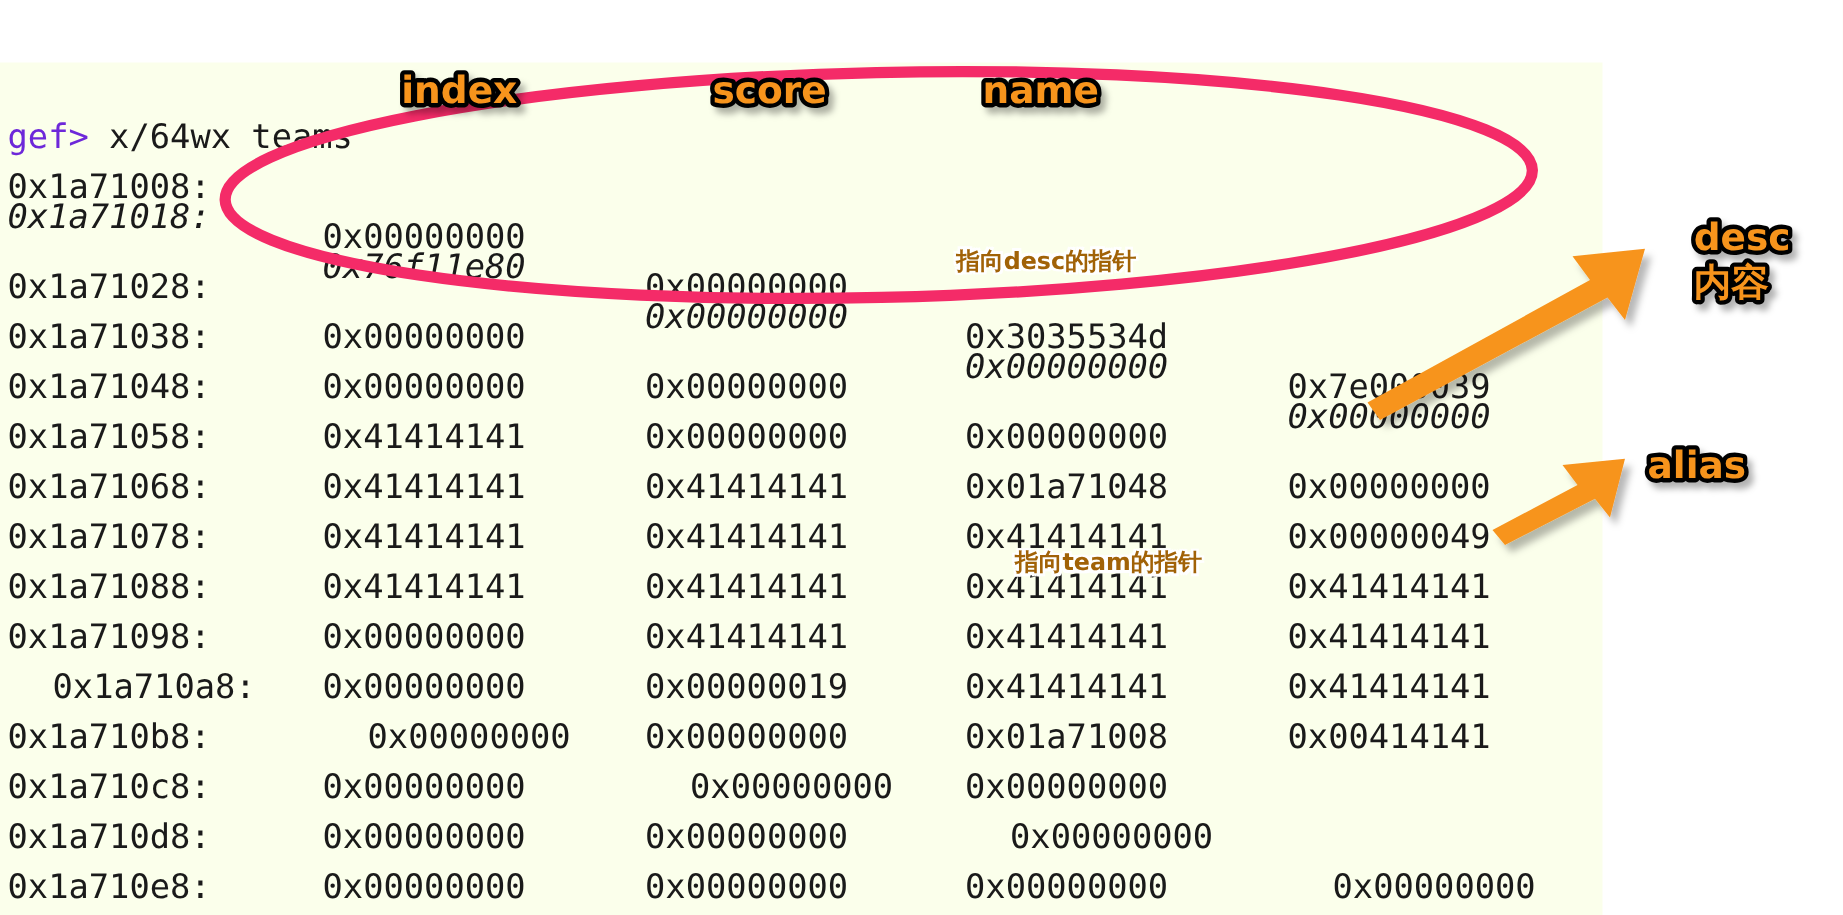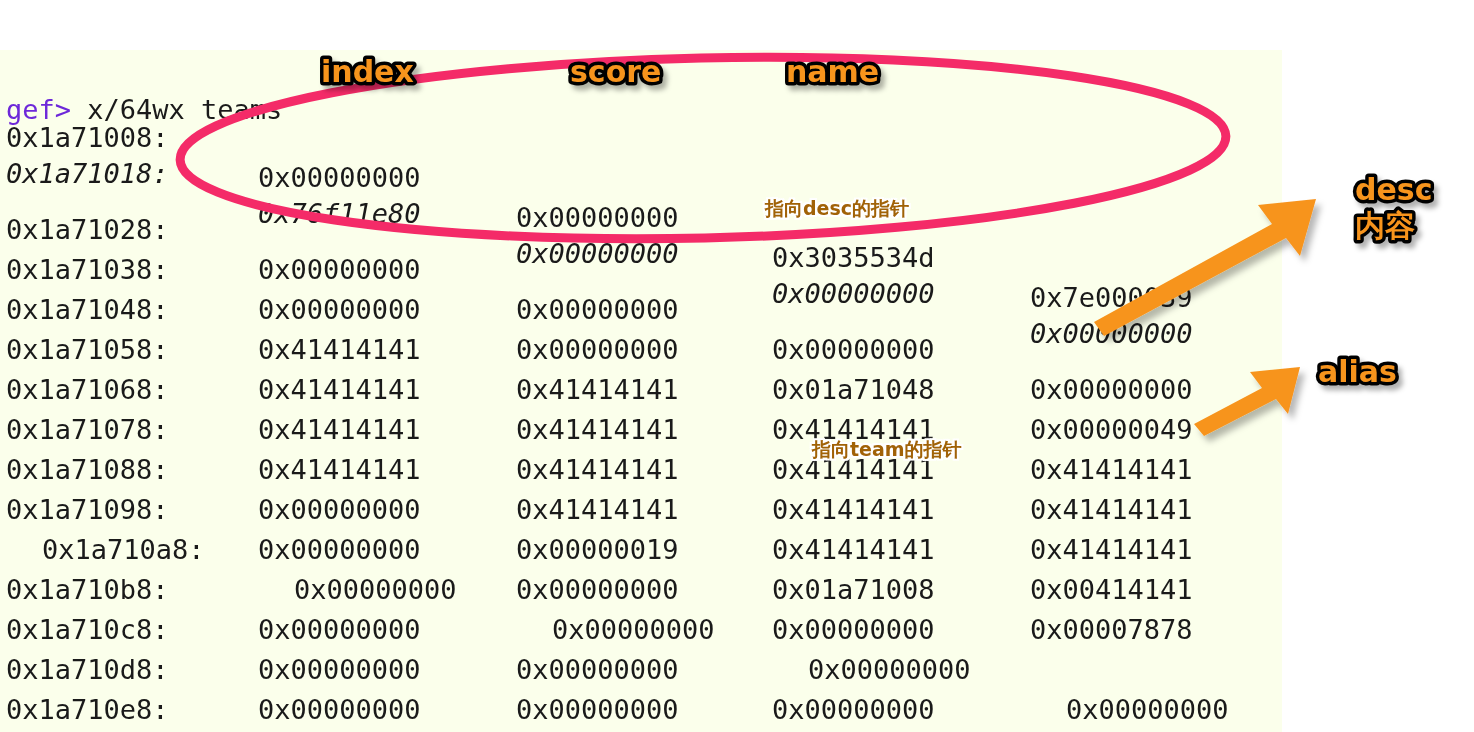--- a/index.html
+++ b/index.html
@@ -92,21 +92,21 @@
 <body>
 
 <div id="root">
 
   <div id="terminal">
 
     <div class="term-line" style="top:0px;">
       <span class="addr"><span class="prompt">gef&gt;</span><span class="cmd"> x/64wx teams</span></span>
     </div>
 
-    <div class="term-line" style="top:28px;">
+    <div class="term-line" style="top:40px;">
       <span class="addr">0x1a71008:</span>
       <span class="col c0">0x00000000</span>
       <span class="col c1">0x00000000</span>
       <span class="col c2">0x3035534d</span>
       <span class="col c3">0x7e000039</span>
     </div>
 
     <div class="term-line" style="top:64px;font-style:italic;">
       <span class="addr">0x1a71018:</span>
       <span class="col c0">0x76f11e80</span>
@@ -161,21 +161,20 @@
       <span class="col c1">0x41414141</span>
       <span class="col c2">0x41414141</span>
       <span class="col c3">0x00414141</span>
     </div>
 
     <div class="term-line" style="top:360px;">
       <span class="addr">0x1a71088:</span>
       <span class="col c0">0x00000000</span>
       <span class="col c1">0x00000019</span>
       <span class="col c2">0x01a71008</span>
-      <span class="col c3">0x00007878</span>
     </div>
 
     <div class="term-line" style="top:400px;">
       <span class="addr">0x1a71098:</span>
       <span class="col c0">0x00000000</span>
       <span class="col c1">0x00000000</span>
       <span class="col c2">0x00000000</span>
     </div>
 
     <div class="term-line" style="top:440px;margin-left:36px;">

